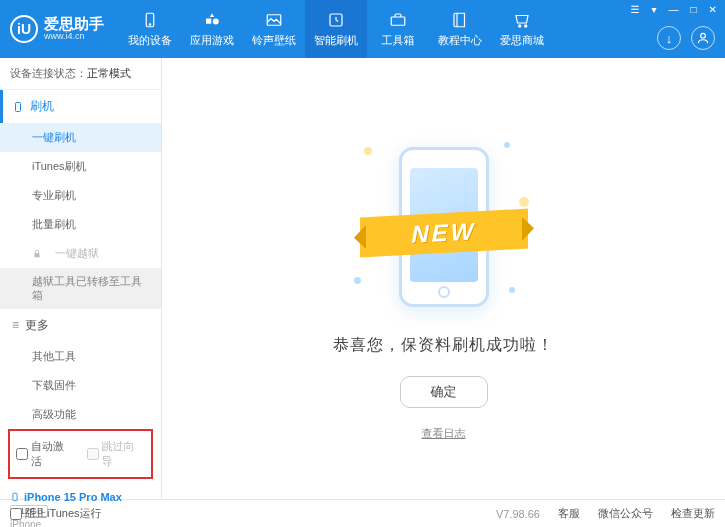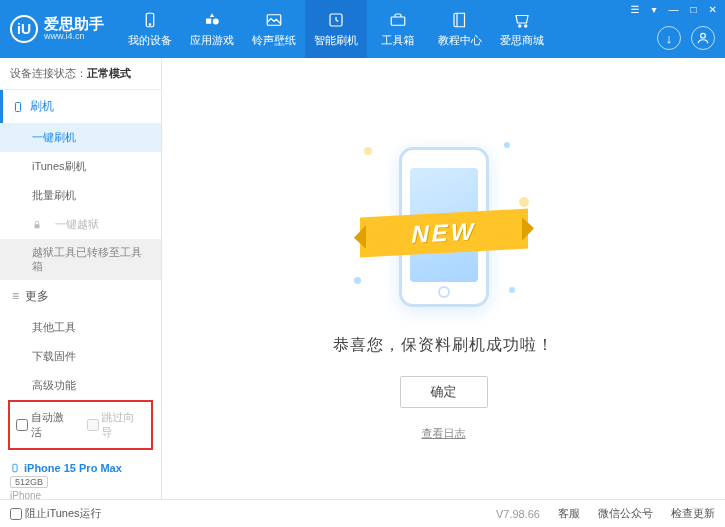--- a/index.html
+++ b/index.html
@@ -14,21 +14,21 @@
 .nav-item { width: 62px; color: #fff; display: flex; flex-direction: column; align-items: center; justify-content: center; gap: 3px; cursor: pointer; font-size: 11px; }
 .nav-item.active { background: #1976d2; }
 .nav-icon { width: 20px; height: 20px; display: flex; align-items: center; justify-content: center; }
 .win-controls { position: absolute; top: 2px; right: 6px; display: flex; gap: 8px; color: #fff; font-size: 10px; }
 .win-controls span { cursor: pointer; padding: 2px; }
 .header-right { position: absolute; right: 10px; bottom: 8px; display: flex; gap: 10px; }
 .circ-btn { width: 24px; height: 24px; border: 1.5px solid rgba(255,255,255,0.7); border-radius: 50%; display: flex; align-items: center; justify-content: center; color: #fff; cursor: pointer; font-size: 13px; }
 .body-area { display: flex; height: 441px; }
 .sidebar { width: 162px; border-right: 1px solid #e5e5e5; display: flex; flex-direction: column; }
 .conn-status { padding: 8px 10px; font-size: 11px; color: #666; border-bottom: 1px solid #eee; }
-.conn-status b { color: #333; font-weight: bold; }
+.conn-status b { color: #333; font-weight: normal; }
 .side-section { padding: 8px 12px; font-size: 12px; color: #555; display: flex; align-items: center; gap: 6px; cursor: pointer; }
 .side-active { border-left: 3px solid #1e88e5; padding-left: 9px; color: #1e88e5; }
 .side-sub { padding: 7px 10px 7px 32px; font-size: 11px; color: #666; cursor: pointer; }
 .side-sub.selected { background: #e3f2fd; color: #1e88e5; }
 .side-sub.locked { color: #bbb; display: flex; align-items: center; gap: 13px; }
 .side-sub.moved { background: #f0f0f0; color: #888; padding: 6px 14px 6px 32px; line-height: 1.3; }
 .sidebar-spacer { flex: 1; }
 .checkbox-box { border: 2px solid #e03030; margin: 0 8px 8px 8px; padding: 8px 6px; display: flex; gap: 12px; font-size: 11px; color: #666; }
 .chk { display: flex; align-items: center; gap: 3px; }
 .chk input { width: 12px; height: 12px; }
@@ -42,21 +42,21 @@
 .phone-body { position: absolute; left: 50%; top: 10px; transform: translateX(-50%); width: 90px; height: 160px; background: #fff; border: 3px solid #c8dff5; border-radius: 14px; box-shadow: 0 4px 18px rgba(30,136,229,0.15); }
 .phone-screen { position: absolute; top: 18px; left: 8px; right: 8px; bottom: 22px; background: linear-gradient(160deg,#d4ecff,#a8d5ff); border-radius: 4px; }
 .phone-home { position: absolute; bottom: 6px; left: 50%; transform: translateX(-50%); width: 12px; height: 12px; border: 2px solid #c8dff5; border-radius: 50%; }
 .new-banner { position: absolute; left: 6px; top: 76px; width: 168px; height: 40px; background: #ffc528; transform: skewY(-3deg); display: flex; align-items: center; justify-content: center; color: #fff; font-weight: bold; font-size: 24px; letter-spacing: 3px; font-style: italic; text-shadow: 1px 1px 0 #e0a000; }
 .new-banner::before, .new-banner::after { content: ""; position: absolute; top: 8px; width: 0; height: 0; border: 12px solid transparent; }
 .new-banner::before { left: -18px; border-right-color: #e0a000; }
 .new-banner::after { right: -18px; border-left-color: #e0a000; }
 .dots { position: absolute; width: 100%; height: 100%; }
 .dots span { position: absolute; border-radius: 50%; opacity: 0.5; }
 .success-text { font-size: 16px; color: #444; margin-bottom: 20px; letter-spacing: 1px; }
-.ok-btn { border: 1px solid #ccc; background: #fff; padding: 6px 30px; font-size: 13px; color: #444; cursor: pointer; border-radius: 2px; margin-bottom: 18px; }
+.ok-btn { border: 1px solid #ccc; background: #fff; padding: 6px 30px; font-size: 13px; color: #444; cursor: pointer; border-radius: 10px; margin-bottom: 18px; }
 .log-link { font-size: 11px; color: #888; cursor: pointer; text-decoration: underline; }
 .footer { height: 28px; border-top: 1px solid #e5e5e5; display: flex; align-items: center; padding: 0 10px; font-size: 11px; color: #555; justify-content: space-between; }
 .footer-left { display: flex; align-items: center; gap: 4px; }
 .footer-right { display: flex; align-items: center; gap: 18px; }
 .ver { color: #999; }
 .sep-icon { color: #999; }
 svg { display: block; }
 </style>
 </head>
 <body>
@@ -162,20 +162,21 @@
     <div class="side-section side-active">
       <span>
           <svg width="12" height="12" viewBox="0 0 24 24" fill="none" stroke="#1e88e5" stroke-width="2">
             <rect x="7" y="3" width="10" height="18" rx="2"></rect>
           </svg>
         </span>
       <span>刷机</span>
     </div>
     <div class="side-sub selected">一键刷机</div>
     <div class="side-sub">iTunes刷机</div>
+    <div class="side-sub">专业刷机</div>
     <div class="side-sub">批量刷机</div>
     <div class="side-sub locked">
       <span>
           <svg width="10" height="10" viewBox="0 0 24 24" fill="#bbb">
             <rect x="6" y="10" width="12" height="10" rx="1"></rect>
             <path d="M8 10V7a4 4 0 018 0v3" fill="none" stroke="#bbb" stroke-width="2"></path>
           </svg>
         </span>
       <span>一键越狱</span>
     </div>

